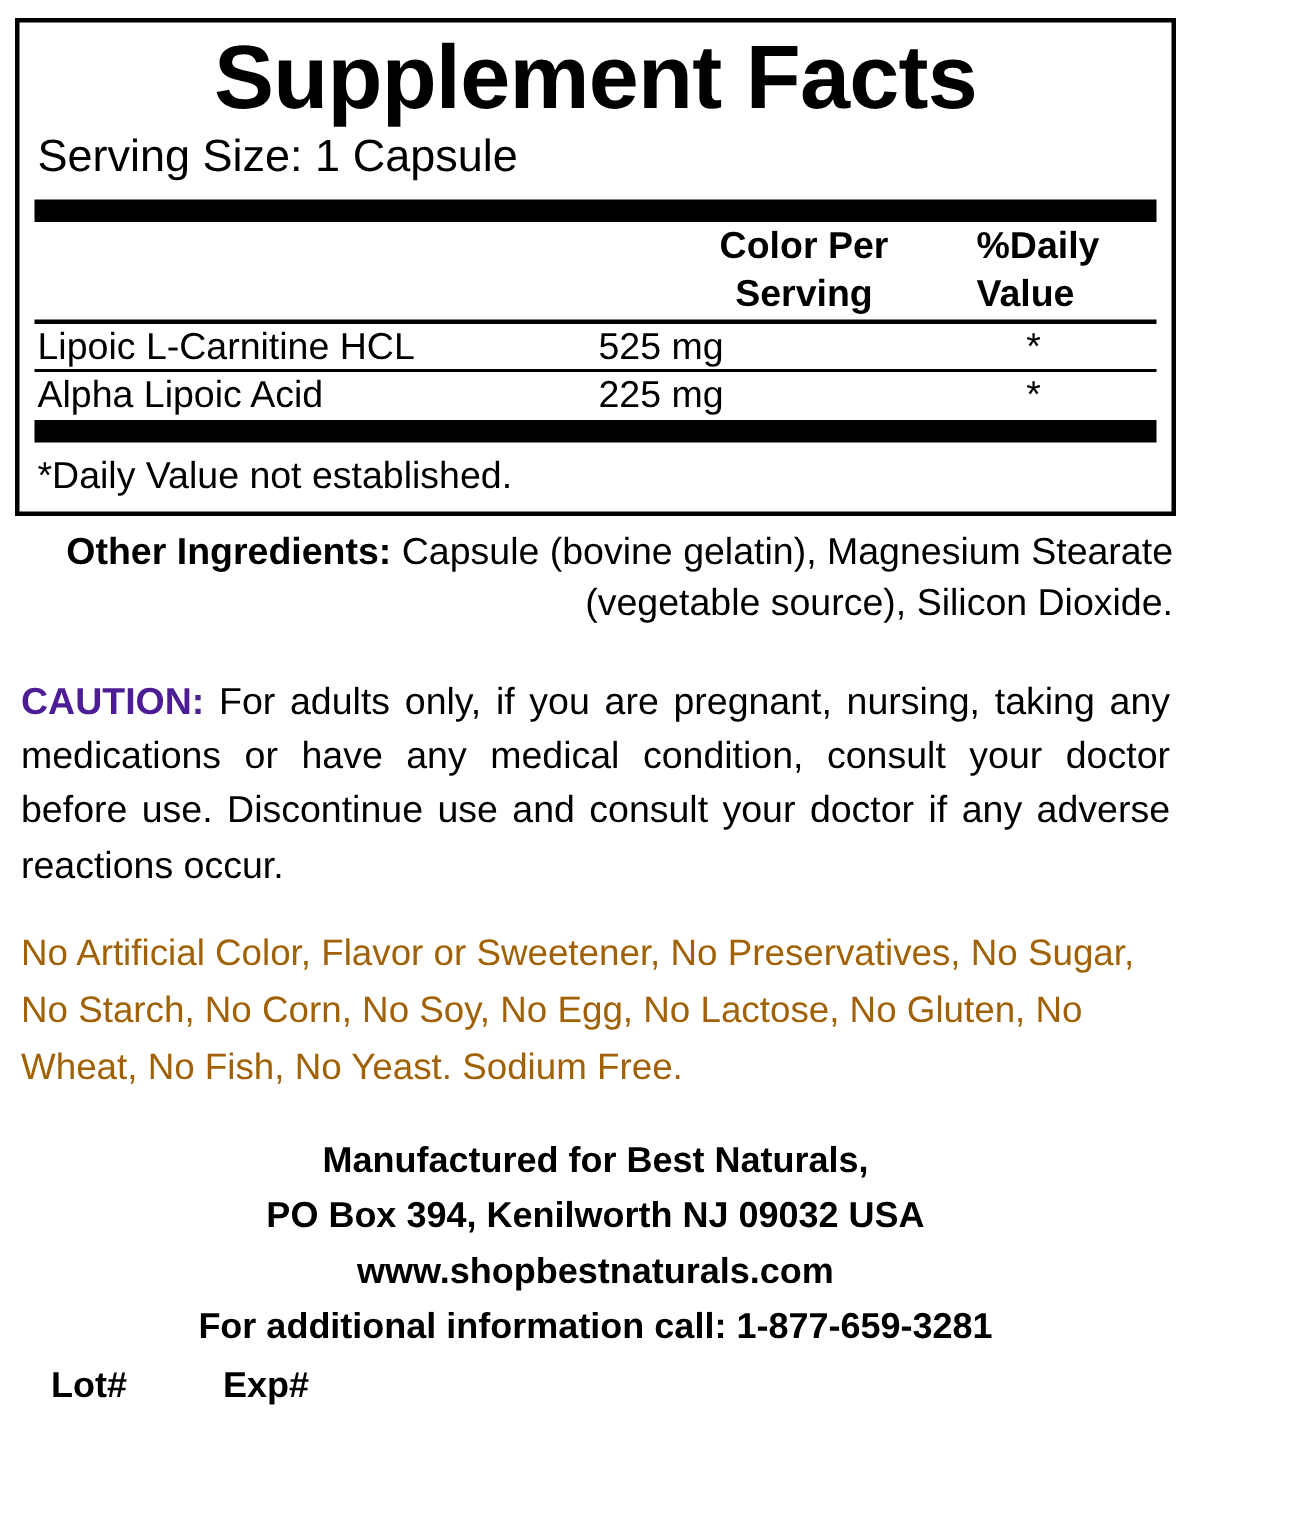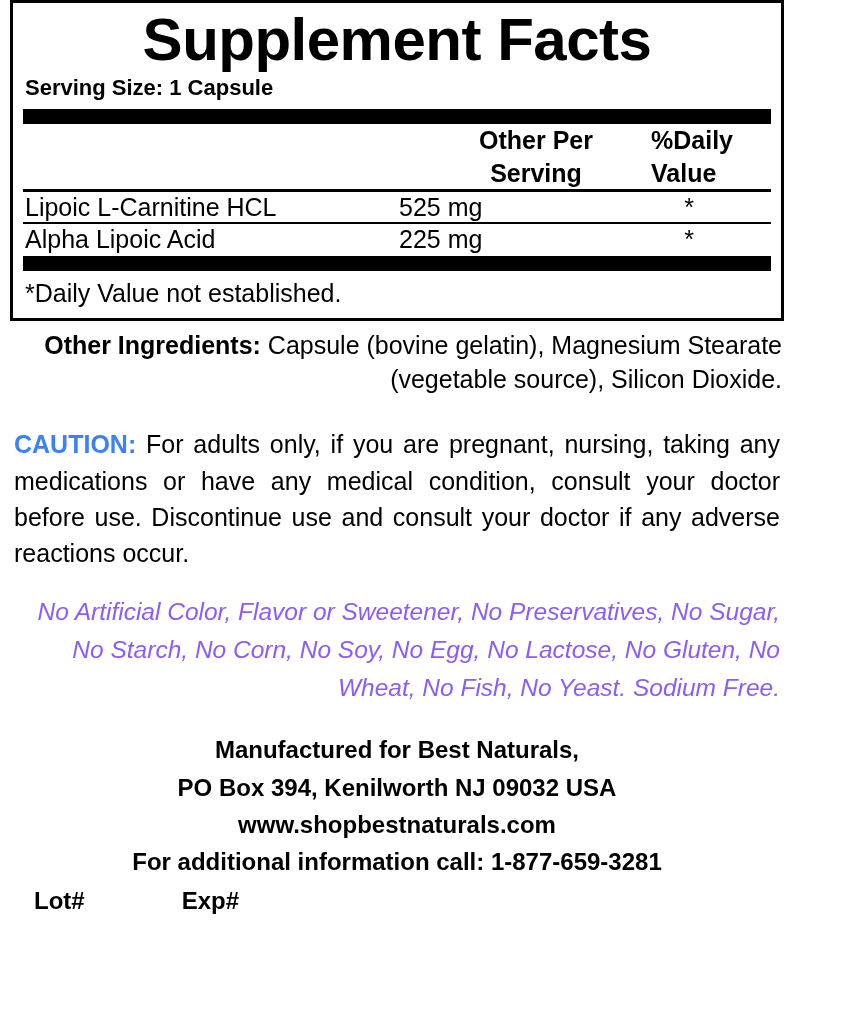--- a/index.html
+++ b/index.html
@@ -12,44 +12,43 @@
     height: 1024px;
     font-family: "Liberation Sans", sans-serif;
     color: #000000;
     -webkit-font-smoothing: antialiased;
   }
   .page {
     position: relative;
     width: 794px;
     height: 1024px;
     box-sizing: border-box;
-    padding: 0 10px 0 10px;
+    padding: 12px 10px 0 10px;
   }
 
   
   .sf-panel {
     border: 3px solid #000;
     box-sizing: border-box;
     padding: 4px 10px 8px 10px;
     margin: 0 0 0 0;
   }
   .sf-title {
     font-size: 60px;
     font-weight: bold;
     line-height: 1.02;
     letter-spacing: -0.5px;
     text-align: center;
     margin: 2px 0 2px 0;
     white-space: nowrap;
   }
   .sf-serving {
-    font-size: 22px;
+    font-size: 30px;
     line-height: 1.42;
     margin-left: 2px;
-    font-weight: bold;
   }
   .rule-thick {
     height: 15px;
     background: #000;
     margin-top: 6px;
   }
   .rule-thin {
     height: 3px;
     background: #000;
   }
@@ -115,48 +114,47 @@
   .other-ing b { font-weight: bold; }
 
   
   .caution {
     font-size: 25px;
     line-height: 1.45;
     margin: 30px 4px 0 4px;
     text-align: justify;
   }
   .caution-label {
-    color: #3b82f6;
+    color: #4c1d95;
     font-weight: bold;
   }
 
   
   .free-from {
-    color: #8b5cf6;
-    font-style: italic;
+    color: #a16207;
     font-size: 24.5px;
     line-height: 1.55;
     margin: 22px 4px 0 4px;
-    text-align: right;
+    text-align: left;
   }
 
   
   .mfr {
     text-align: center;
     margin: 24px 0 0 0;
   }
   .mfr div {
     font-size: 24px;
     font-weight: bold;
     line-height: 1.55;
   }
   .lot-row {
     display: flex;
     justify-content: flex-start;
-    gap: 97px;
+    gap: 64px;
     padding-left: 24px;
     margin-top: 2px;
   }
   .lot-row span {
     font-size: 24px;
     font-weight: bold;
   }
 </style>
 </head>
 <body>
@@ -169,21 +167,21 @@
 
     <div class="sf-serving">Serving Size: 1 Capsule</div>
 
     <div class="rule-thick"></div>
 
     <table class="sf-table">
       <tbody>
           <tr class="hdr-row">
         <th></th>
         <th class="hdr-amount">
-          <div>Other Per</div>
+          <div>Color Per</div>
           <div>Serving</div>
         </th>
         <th class="hdr-dv">
           <div>%Daily</div>
           <div>Value</div>
         </th>
       </tr>
     </tbody>
       </table>
 

